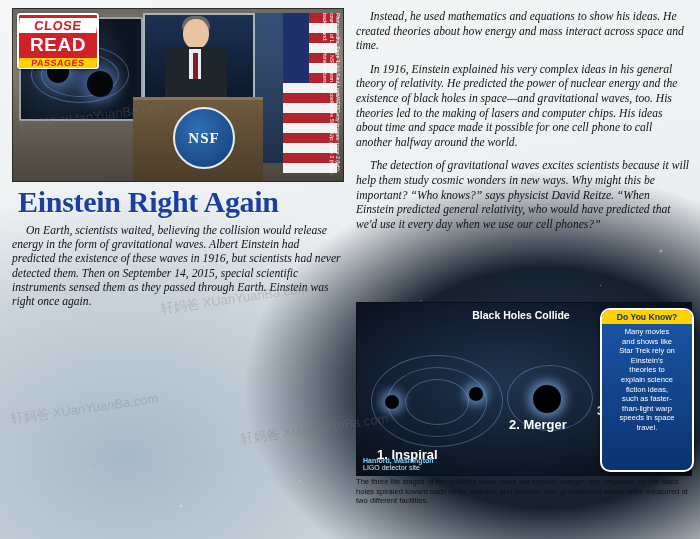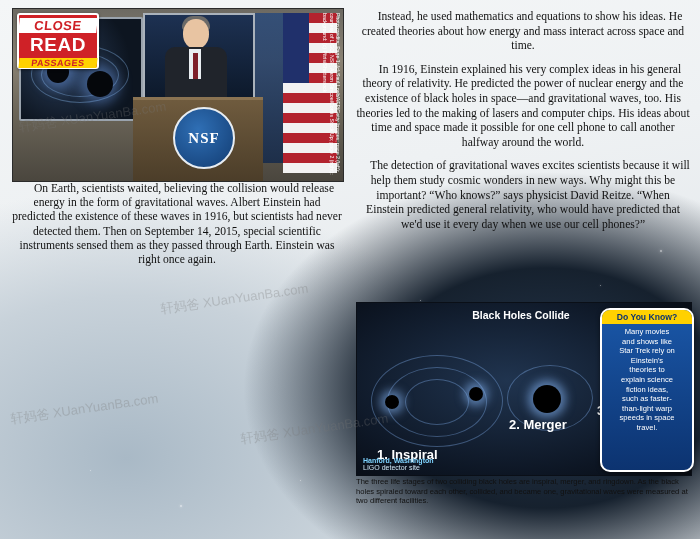--- a/index.html
+++ b/index.html
@@ -99,21 +99,21 @@
   }
 
   .headline{
     font-family:"Liberation Serif",serif;font-weight:bold;font-size:30px;
     color:#1b3fa0;letter-spacing:-.3px;margin:3px 0 5px 6px;
     text-shadow:0 1px 0 rgba(255,255,255,.7);
   }
 
   .body p{
     font-size:11.6px;line-height:14.2px;color:#111;margin:0 0 9px 0;
-    text-indent:14px;text-align:center;
+    text-indent:14px;text-align:left;font-style:italic;
   }
   .subhead{
     text-align:center;font-size:12.5px;color:#2a2a2a;margin:2px 0 6px 0;
     font-family:"Liberation Serif",serif;
   }
 
   .col-right .body p{font-size:11.6px;line-height:14.6px;}
 
   
   .diagram{
@@ -206,20 +206,21 @@
     <div class="badge">
       <span class="b1">CLOSE</span>
       <span class="b2">READ</span>
       <span class="b3">PASSAGES</span>
     </div>
 
     <div class="credit">Photo credits: Page 1: (c) Saul Loeb/AFP/Getty Images; page 2 (left): courtesy of LIGO; NSF; Aaron Simcoe/Corbis Stock Up; page 2 (right): background: (c) Pitris/Shutterstock</div>
   </div>
 
 
+  <h1 class="headline">Einstein Right Again</h1>
 
   <div class="body">
     <p>On Earth, scientists waited, believing the collision would release energy in the form of gravitational waves. Albert Einstein had predicted the existence of these waves in 1916, but scientists had never detected them. Then on September 14, 2015, special scientific instruments sensed them as they passed through Earth. Einstein was right once again.</p>
   </div>
 </div>
 
 <div class="col-right">
   <div class="body">
     <p>Instead, he used mathematics and equations to show his ideas. He created theories about how energy and mass interact across space and time.</p>
     <p>In 1916, Einstein explained his very complex ideas in his general theory of relativity. He predicted the power of nuclear energy and the existence of black holes in space—and gravitational waves, too. His theories led to the making of lasers and computer chips. His ideas about time and space made it possible for one cell phone to call another halfway around the world.</p>

